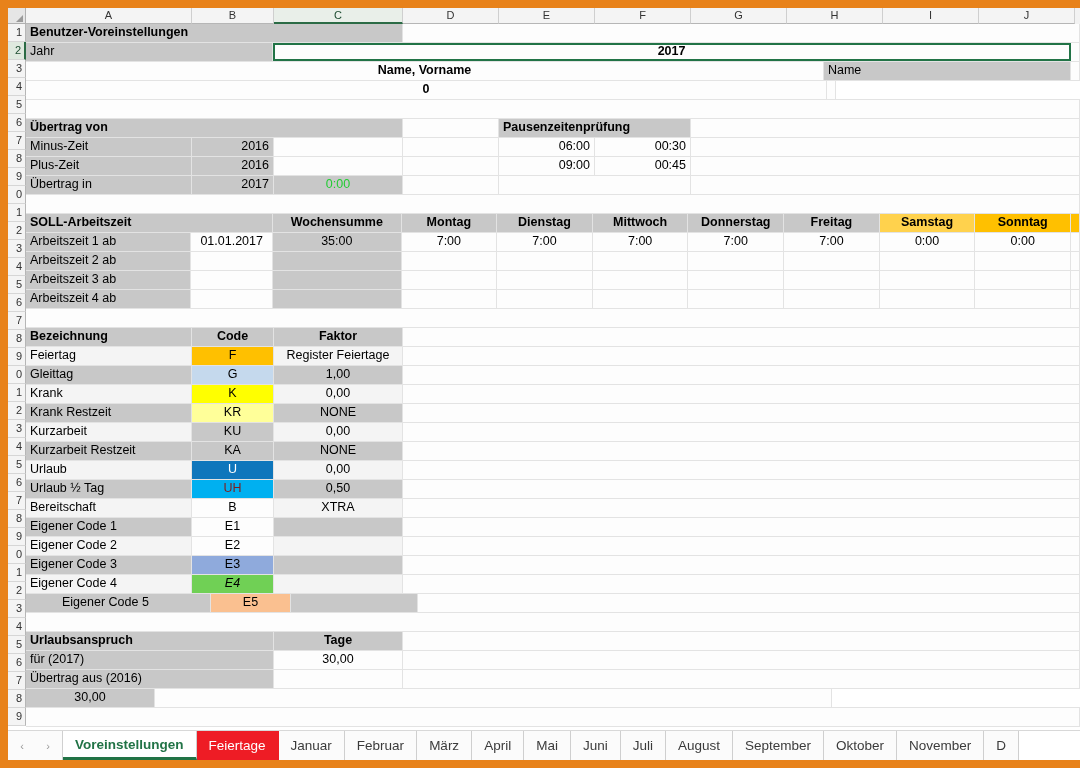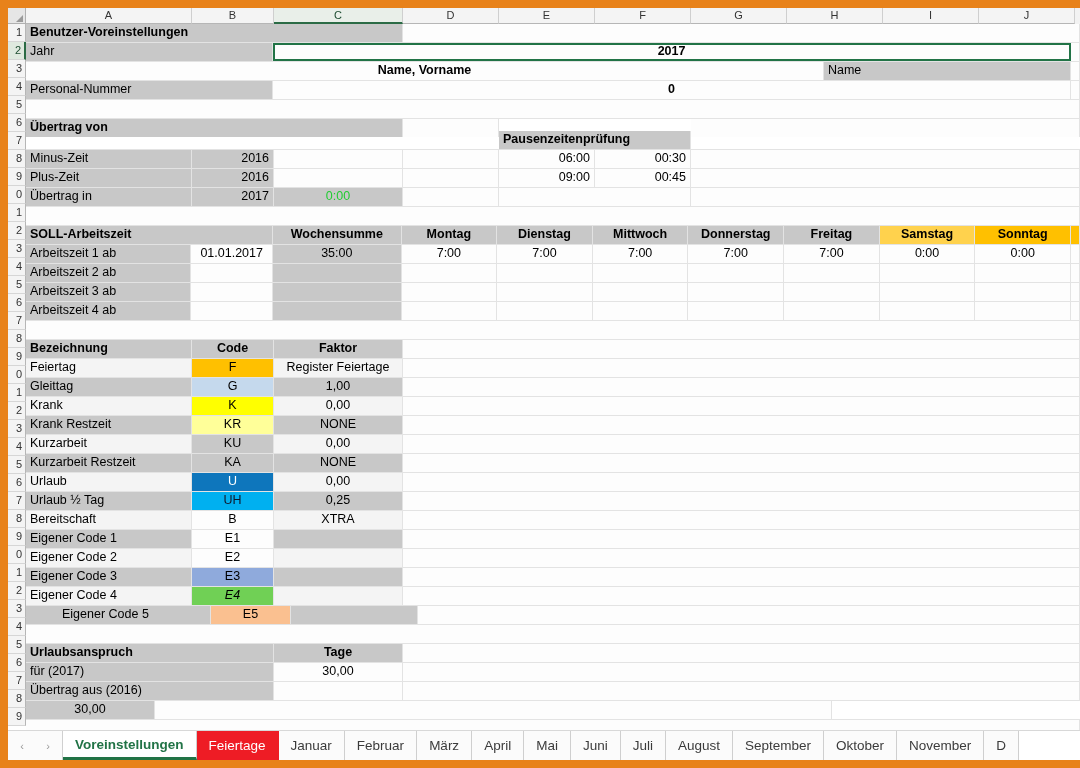--- a/index.html
+++ b/index.html
@@ -135,21 +135,21 @@
   .f-gray   { background: #c8c8c8; }
   .f-white  { background: #fdfdfd; }
   .f-lgray  { background: #f4f4f4; }
   .f-orange { background: #ffc000; }
   .f-gold   { background: #ffd24d; }
   .f-amber  { background: #ffc000; }
   .f-ltblue { background: #c5d9ed; }
   .f-yellow { background: #ffff00; }
   .f-lyellow{ background: #ffff99; }
   .f-blue   { background: #0e76bc; color: #ffffff; }
-  .f-cyan   { background: #00b0f0; color: #0f172a; }
+  .f-cyan   { background: #00b0f0; color: #7f1d1d; }
   .f-periw  { background: #8faadc; }
   .f-green  { background: #70d055; }
   .f-peach  { background: #fac090; }
 
   .txt-green { color: #22cc33; }
 
   
   .selected-cell {
     outline: 2px solid #217346;
     outline-offset: -2px;
@@ -278,31 +278,30 @@
           <div class="cell f-gray c-left" style="width: 248px;">Jahr</div>
           <div class="cell f-white c-center bold selected-cell" style="width: 801px;">2017</div>
           <div class="cell f-white" style="width: 5px;"></div>
         </div>
         <div class="grid-row">
           <div class="cell f-white c-center bold" style="width: 801px;">Name, Vorname</div>
           <div class="cell f-gray c-left" style="width: 248px;">Name</div>
           <div class="cell f-white" style="width: 5px;"></div>
         </div>
         <div class="grid-row">
-          <div class="cell f-gray c-left" style="width: 248px;">Personal-Nummer</div>
           <div class="cell f-white c-center bold" style="width: 801px;">0</div>
           <div class="cell f-white" style="width: 5px;"></div>
         </div>
         <div class="grid-row">
           <div class="cell f-white" style="width: 1054px;"></div>
         </div>
         <div class="grid-row">
           <div class="cell f-gray c-left bold" style="width: 377px;">Übertrag von</div>
           <div class="cell f-white" style="width: 96px;"></div>
-          <div class="cell f-gray c-left bold" style="width: 192px; margin-top: 12px;">Pausenzeitenprüfung</div>
+          <div class="cell f-gray c-left bold" style="width: 192px;">Pausenzeitenprüfung</div>
           <div class="cell f-white" style="width: 389px;"></div>
         </div>
         <div class="grid-row">
           <div class="cell f-gray c-left" style="width: 166px;">Minus-Zeit</div>
           <div class="cell f-gray c-right" style="width: 82px;">2016</div>
           <div class="cell f-white c-center" style="width: 129px;"></div>
           <div class="cell f-white" style="width: 96px;"></div>
           <div class="cell f-white c-right" style="width: 96px;">06:00</div>
           <div class="cell f-white c-right" style="width: 96px;">00:30</div>
           <div class="cell f-white" style="width: 389px;"></div>
@@ -438,21 +437,21 @@
         </div>
         <div class="grid-row">
           <div class="cell f-lgray c-left" style="width: 166px;">Urlaub</div>
           <div class="cell f-blue c-center" style="width: 82px;">U</div>
           <div class="cell f-lgray c-center" style="width: 129px;">0,00</div>
           <div class="cell f-white" style="width: 677px;"></div>
         </div>
         <div class="grid-row">
           <div class="cell f-gray c-left" style="width: 166px;">Urlaub ½ Tag</div>
           <div class="cell f-cyan c-center" style="width: 82px;">UH</div>
-          <div class="cell f-gray c-center" style="width: 129px;">0,25</div>
+          <div class="cell f-gray c-center" style="width: 129px;">0,50</div>
           <div class="cell f-white" style="width: 677px;"></div>
         </div>
         <div class="grid-row">
           <div class="cell f-lgray c-left" style="width: 166px;">Bereitschaft</div>
           <div class="cell f-white c-center" style="width: 82px;">B</div>
           <div class="cell f-lgray c-center" style="width: 129px;">XTRA</div>
           <div class="cell f-white" style="width: 677px;"></div>
         </div>
         <div class="grid-row">
           <div class="cell f-gray c-left" style="width: 166px;">Eigener Code 1</div>

